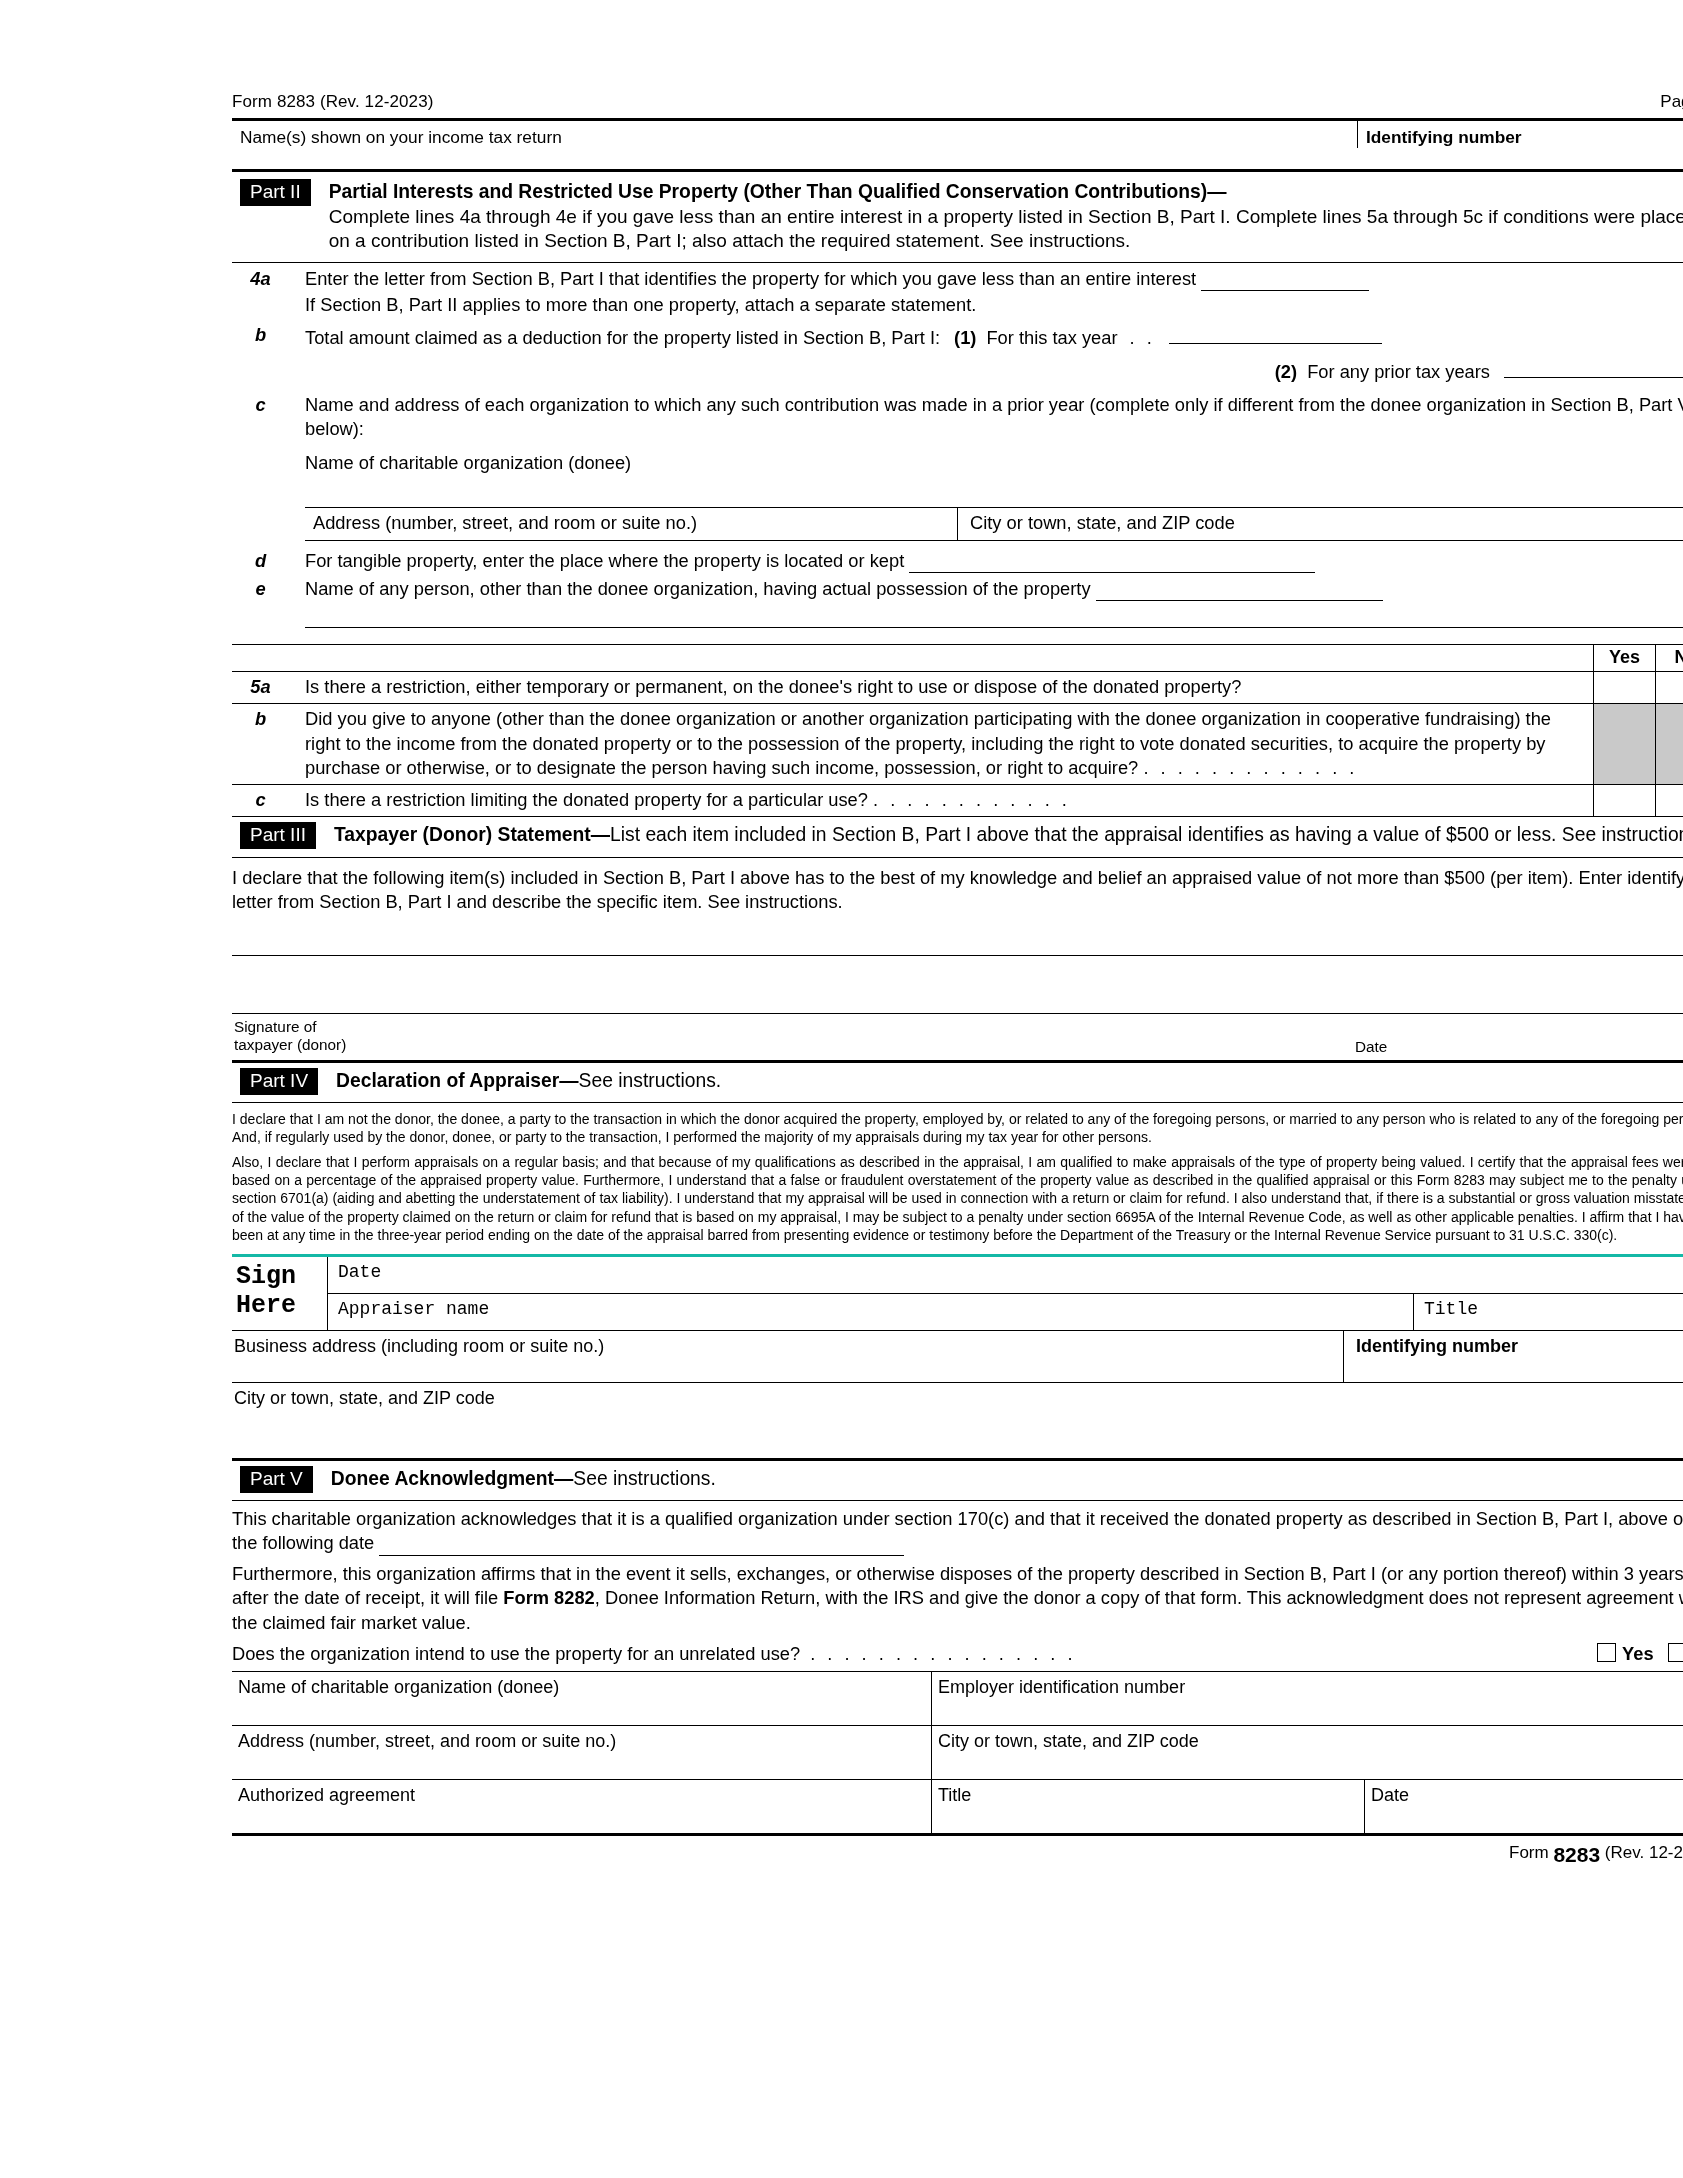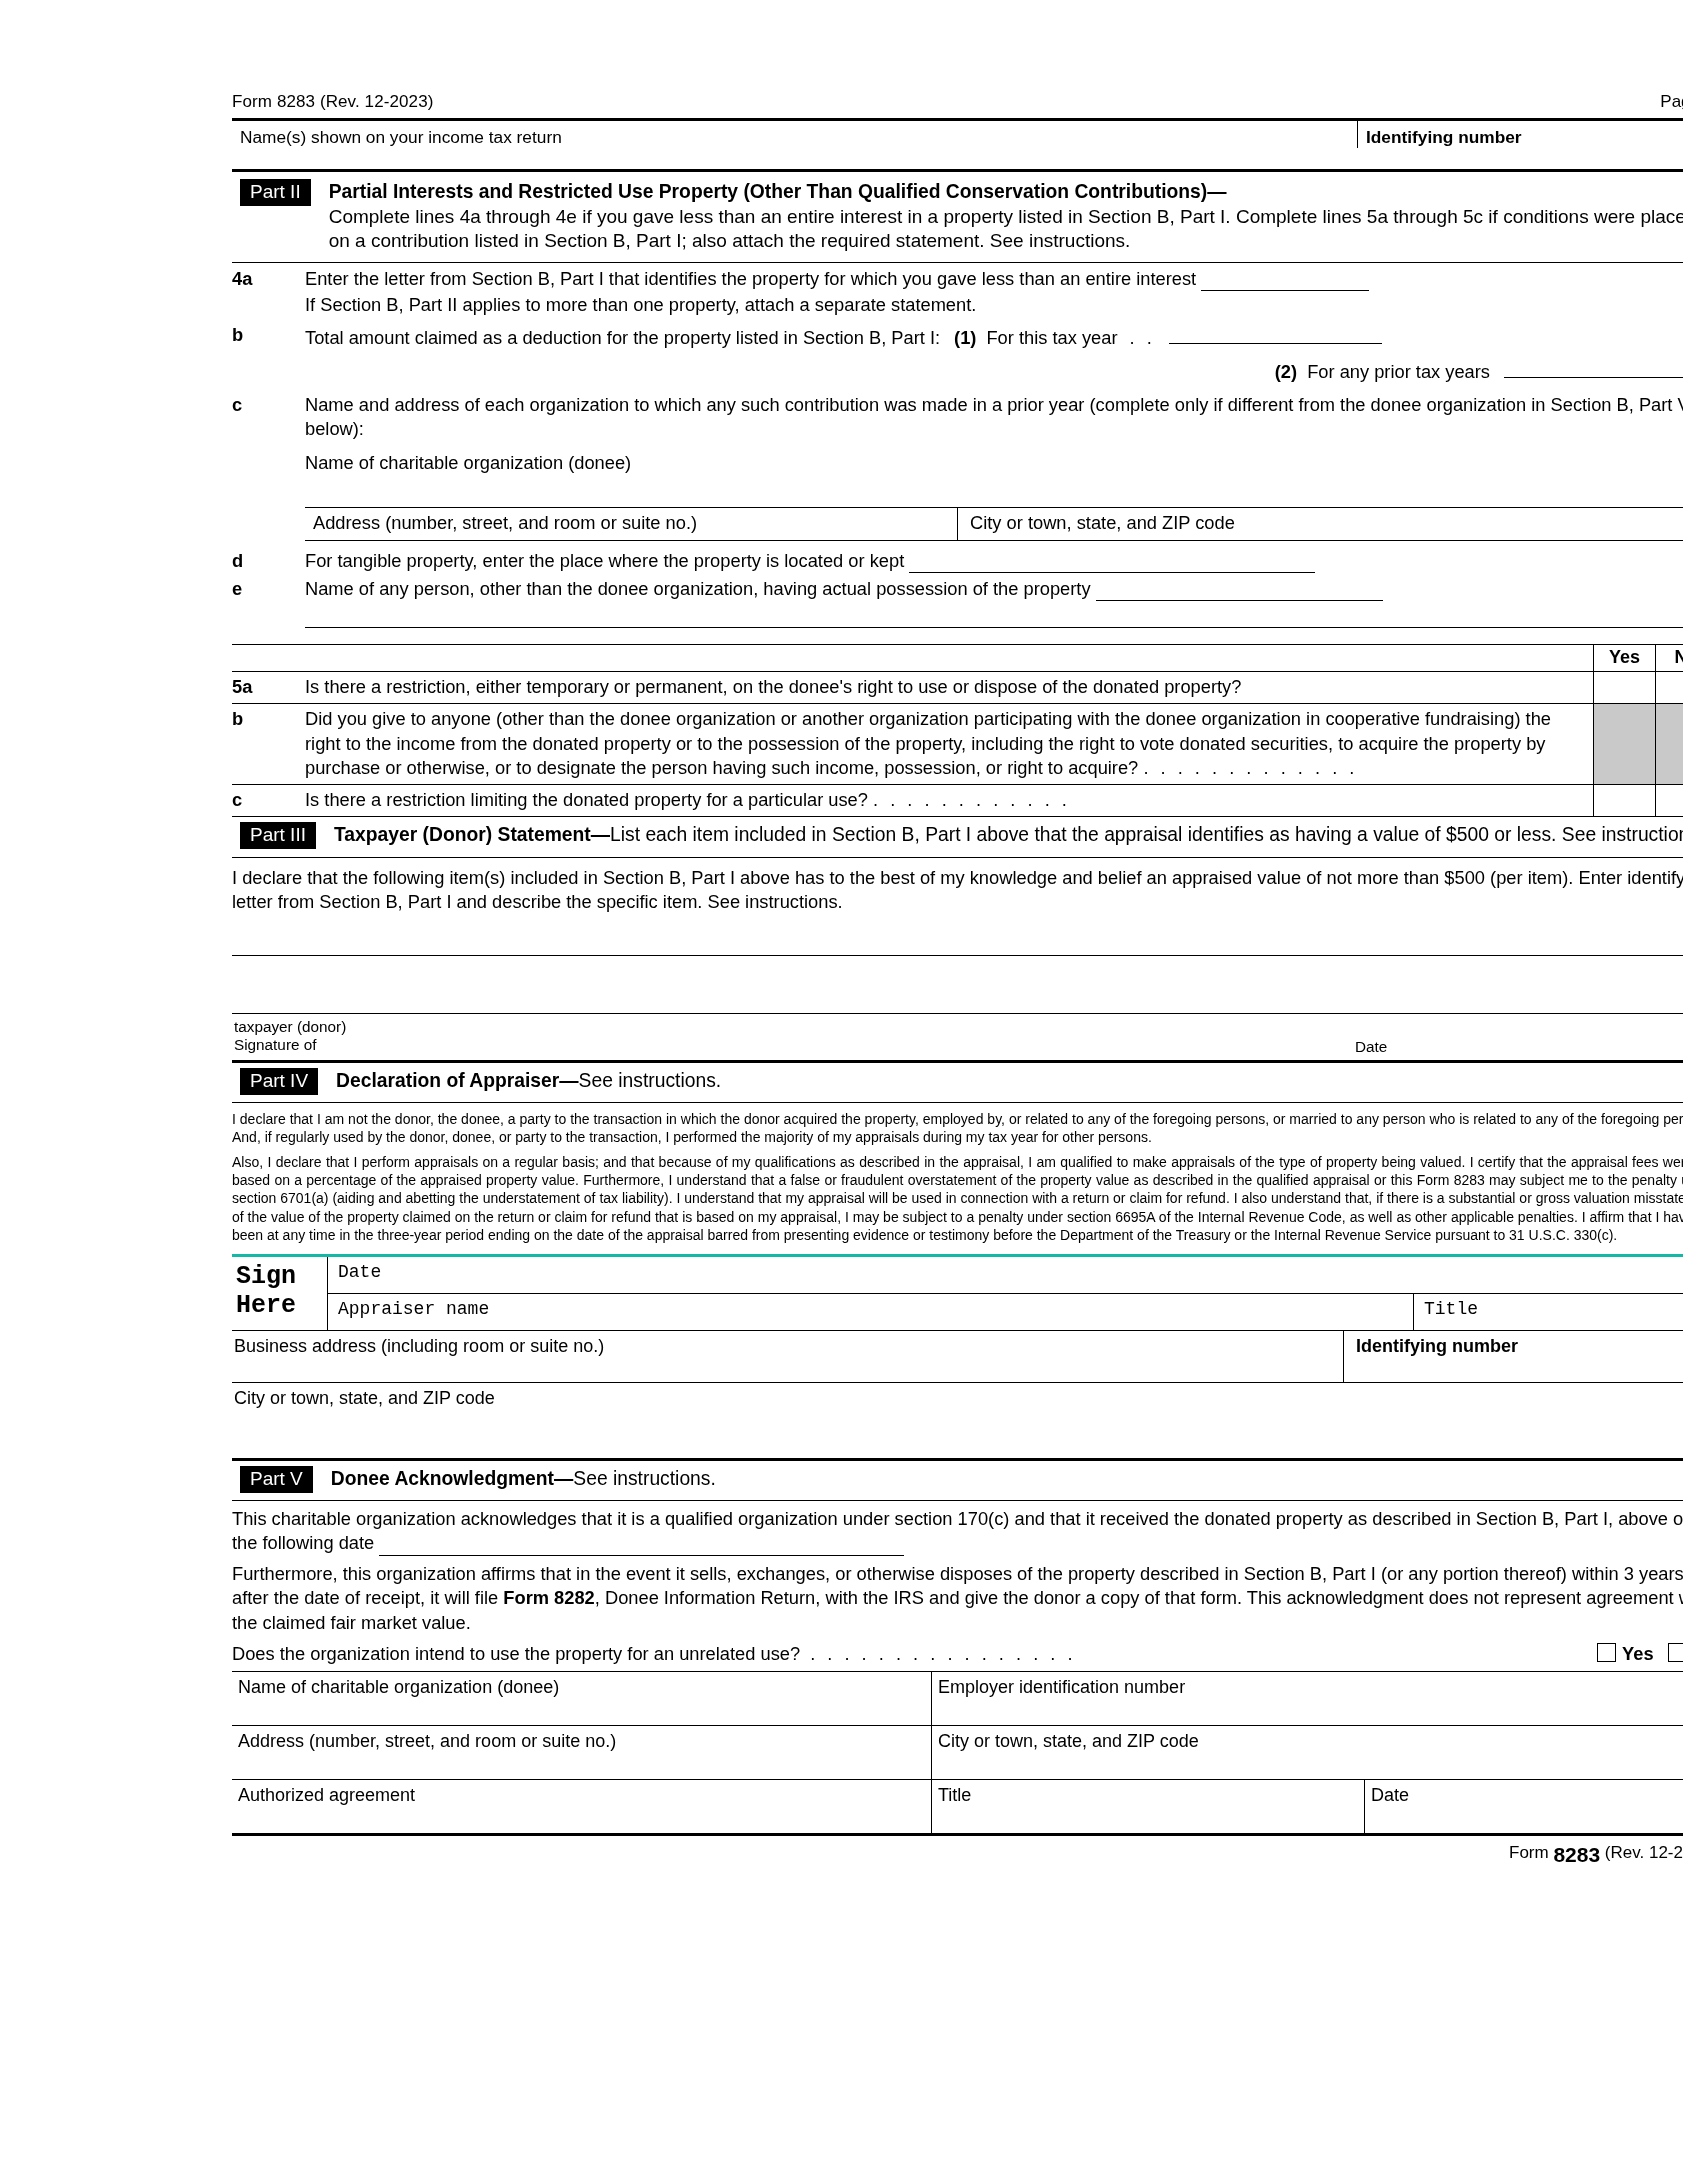--- a/index.html
+++ b/index.html
@@ -87,24 +87,25 @@
 
   
   .lrow {
     display: flex;
     font-size: 18.3px;
     line-height: 1.32;
     padding-top: 4px;
   }
   .lbl {
     width: 57px;
-    text-align: left;
+    text-align: center;
     font-weight: bold;
     padding-right: 16px;
     flex-shrink: 0;
+    font-style: italic;
   }
   .txt { flex: 1; }
   .uline {
     border-bottom: 1.5px solid #000;
     display: inline-block;
     vertical-align: bottom;
   }
   .dots { letter-spacing: 3.5px; }
 
   
@@ -412,22 +413,22 @@
         <span>Taxpayer (Donor) Statement—</span><span class="reg">List each item included in Section B, Part I above that the appraisal identifies as having a value of $500 or less. See instructions.</span>
       </div>
     </div>
     <div class="rule-thin" style="margin-top:8px;"></div>
 
     <div class="decl">I declare that the following item(s) included in Section B, Part I above has to the best of my knowledge and belief an appraised value of not more than $500 (per item). Enter identifying letter from Section B, Part I and describe the specific item. See instructions.</div>
 
     <div class="sig-block" style="margin-top:40px;"></div>
     <div class="sig-row">
       <div class="s1">
+        <div>Signature of</div>
         <div>taxpayer (donor)</div>
-        <div>Signature of</div>
       </div>
       <div class="s2">Date</div>
     </div>
 
     <div class="partrow" style="padding-top:5px;border-top:3px solid #000;">
       <div class="part-tag">Part IV</div>
       <div class="part-title">
         <span>Declaration of Appraiser—</span><span class="reg">See instructions.</span>
       </div>
     </div>

